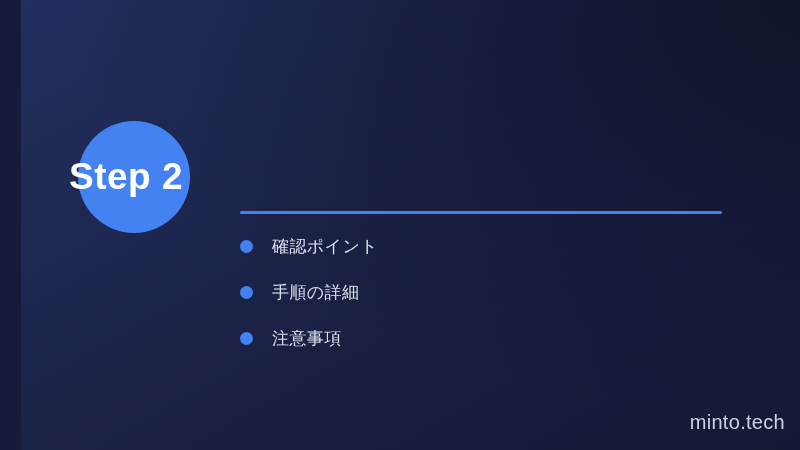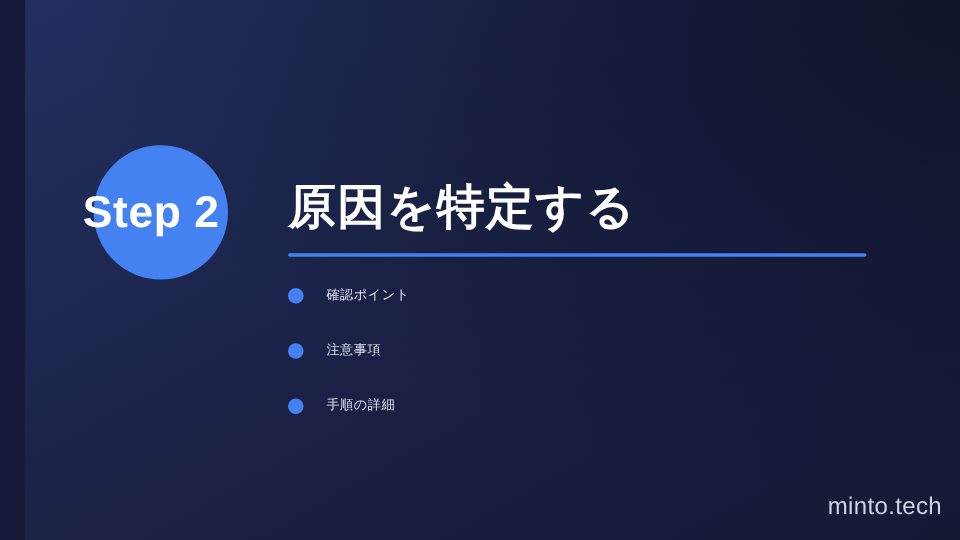--- a/index.html
+++ b/index.html
@@ -108,21 +108,21 @@
   .bullet-dot {
     flex: 0 0 auto;
     width: 13px;
     height: 13px;
     border-radius: 50%;
     background: #4382f0;
     margin-right: 19px;
   }
 
   .bullet-text {
-    font-size: 11px;
+    font-size: 17px;
     line-height: 17px;
     color: #dde2ef;
     letter-spacing: 0.4px;
     white-space: nowrap;
   }
 
   
   .footer-brand {
     position: absolute;
     right: 36px;
@@ -137,35 +137,34 @@
 </head>
 <body>
 
 <div class="slide">
 
   <div class="content-layer">
 
     <div class="step-circle"></div>
     <div class="step-label">Step 2</div>
 
-    <h1 class="title">原因を特定する</h1>
 
     <div class="divider"></div>
 
     <ul class="bullets">
       <li class="bullet-row">
         <span class="bullet-dot"></span>
         <span class="bullet-text">確認ポイント</span>
       </li>
       <li class="bullet-row">
         <span class="bullet-dot"></span>
-        <span class="bullet-text">注意事項</span>
+        <span class="bullet-text">手順の詳細</span>
       </li>
       <li class="bullet-row">
         <span class="bullet-dot"></span>
-        <span class="bullet-text">手順の詳細</span>
+        <span class="bullet-text">注意事項</span>
       </li>
     </ul>
 
     <div class="footer-brand">minto.tech</div>
 
   </div>
 </div>
 
 </body></html>

